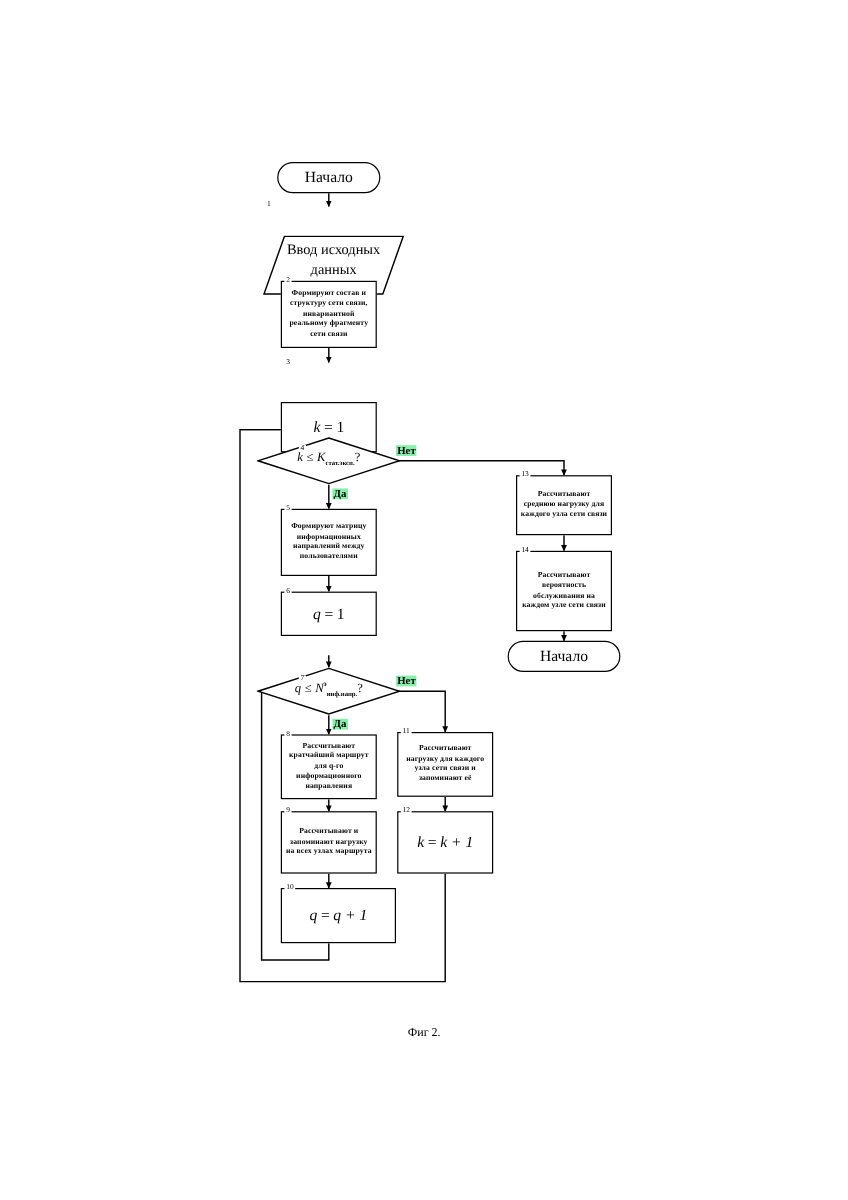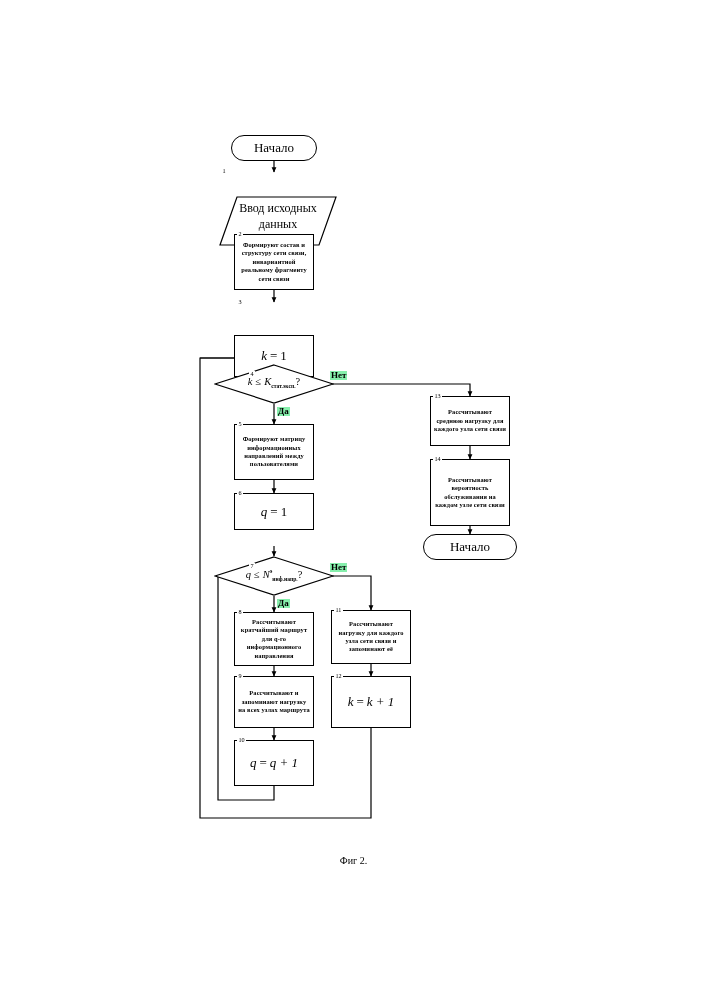--- a/index.html
+++ b/index.html
@@ -211,21 +211,21 @@
 <div class="node process" style="left:234px; top:612px; width:80px; height:54px;">
   <span class="proc-text">Рассчитывают кратчайший маршрут для q-го информационного направления</span>
 </div>
 <span class="step-num" style="left:237px; top:609px;">8</span>
 
 <div class="node process" style="left:234px; top:676px; width:80px; height:52px;">
   <span class="proc-text">Рассчитывают и запоминают нагрузку на всех узлах маршрута</span>
 </div>
 <span class="step-num" style="left:237px; top:673px;">9</span>
 
-<div class="node process" style="left:234px; top:740px; width:80px; height:46px;text-align:center;">
+<div class="node process" style="left:234px; top:740px; width:96px; height:46px;text-align:center;">
   <span class="formula">
     <i>q</i><span class="op" style="margin:0 3px;">=</span><i>q + 1</i>
   </span>
 </div>
 <span class="step-num" style="left:237px; top:737px;">10</span>
 
 <div class="node process" style="left:331px; top:610px; width:80px; height:54px;">
   <span class="proc-text">Рассчитывают нагрузку для каждого узла сети связи и запоминают её</span>
 </div>
 <span class="step-num" style="left:334px; top:607px;">11</span>

